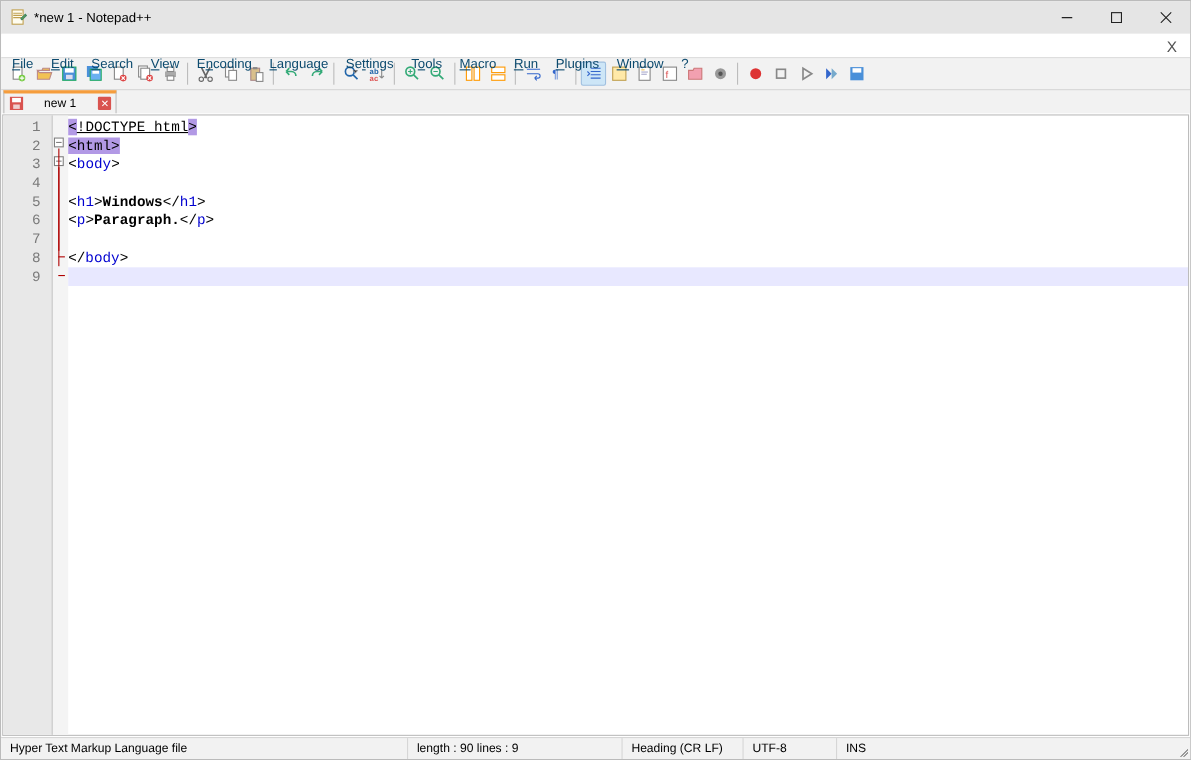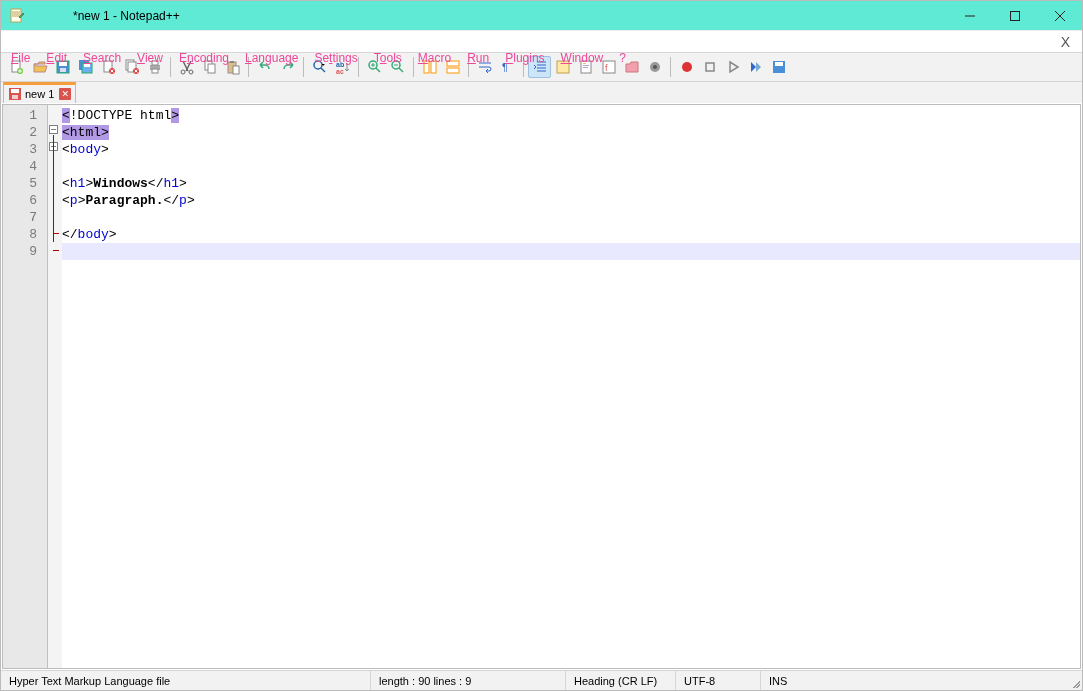--- a/index.html
+++ b/index.html
@@ -13,23 +13,22 @@
     width: 1083px;
     height: 691px;
     position: relative;
     border: 1px solid #bbb;
   }
   
   .titlebar {
     height: 30px;
     display: flex;
     align-items: center;
-    background: #5eead4;
+    background: #e5e5e5;
     border-bottom: 1px solid #eee;
-    gap: 42px;
   }
   .titlebar .app-icon {
     width: 16px; height: 16px;
     margin: 0 6px 0 8px;
   }
   .titlebar .title {
     flex: 1;
     font-size: 12px;
     color: #000;
   }
@@ -50,21 +49,21 @@
     display: flex;
     align-items: center;
     padding: 0 2px;
     background: #fff;
     border-bottom: 1px solid #d6d6d6;
     position: relative;
   }
   .menubar .menu-item {
     padding: 2px 8px;
     font-size: 12px;
-    color: #ec4899;
+    color: #0c4a6e;
     margin-top: 32px;
   }
   .menubar .menu-item .u { text-decoration: underline; }
   .menubar .right-x {
     margin-left: auto;
     padding: 0 10px;
     font-size: 14px;
     color: #555;
   }
 
@@ -107,21 +106,21 @@
     display: flex;
     align-items: center;
     height: 21px;
     padding: 0 4px 0 4px;
     background: #f2f2f2;
     border: 1px solid #bcbcbc;
     border-bottom: none;
     border-top: 3px solid #f59d3d;
     margin-left: 2px;
     font-size: 11px;
-    gap: 3px;
+    gap: 18px;
   }
   .tab.active { background: #f2f2f2; }
   .tab .save-ic { width: 14px; height: 14px; }
   .tab .close-ic {
     width: 12px; height: 12px;
     display: flex; align-items: center; justify-content: center;
     background: #d9534f;
     color: #fff;
     font-size: 9px;
     line-height: 1;
@@ -201,21 +200,21 @@
   .cur-line-bg {
     position: absolute;
     left: 0; right: 0;
     height: 17px;
     background: #e8e8ff;
     z-index: 0;
   }
   .code .ln span { position: relative; z-index: 1; }
   .t-angle { color: #000; }
   .t-tag { color: #0000d0; }
-  .t-bang { color: #000; }
+  .t-bang { color: #000; text-decoration: underline; }
   .t-text { color: #000; font-weight: bold;}
   .hl-tag { background: #b299e5; color: #000; }
 
   
   .statusbar {
     position: absolute;
     bottom: 0; left: 0; right: 0;
     height: 20px;
     background: #f2f2f2;
     border-top: 1px solid #d6d6d6;

